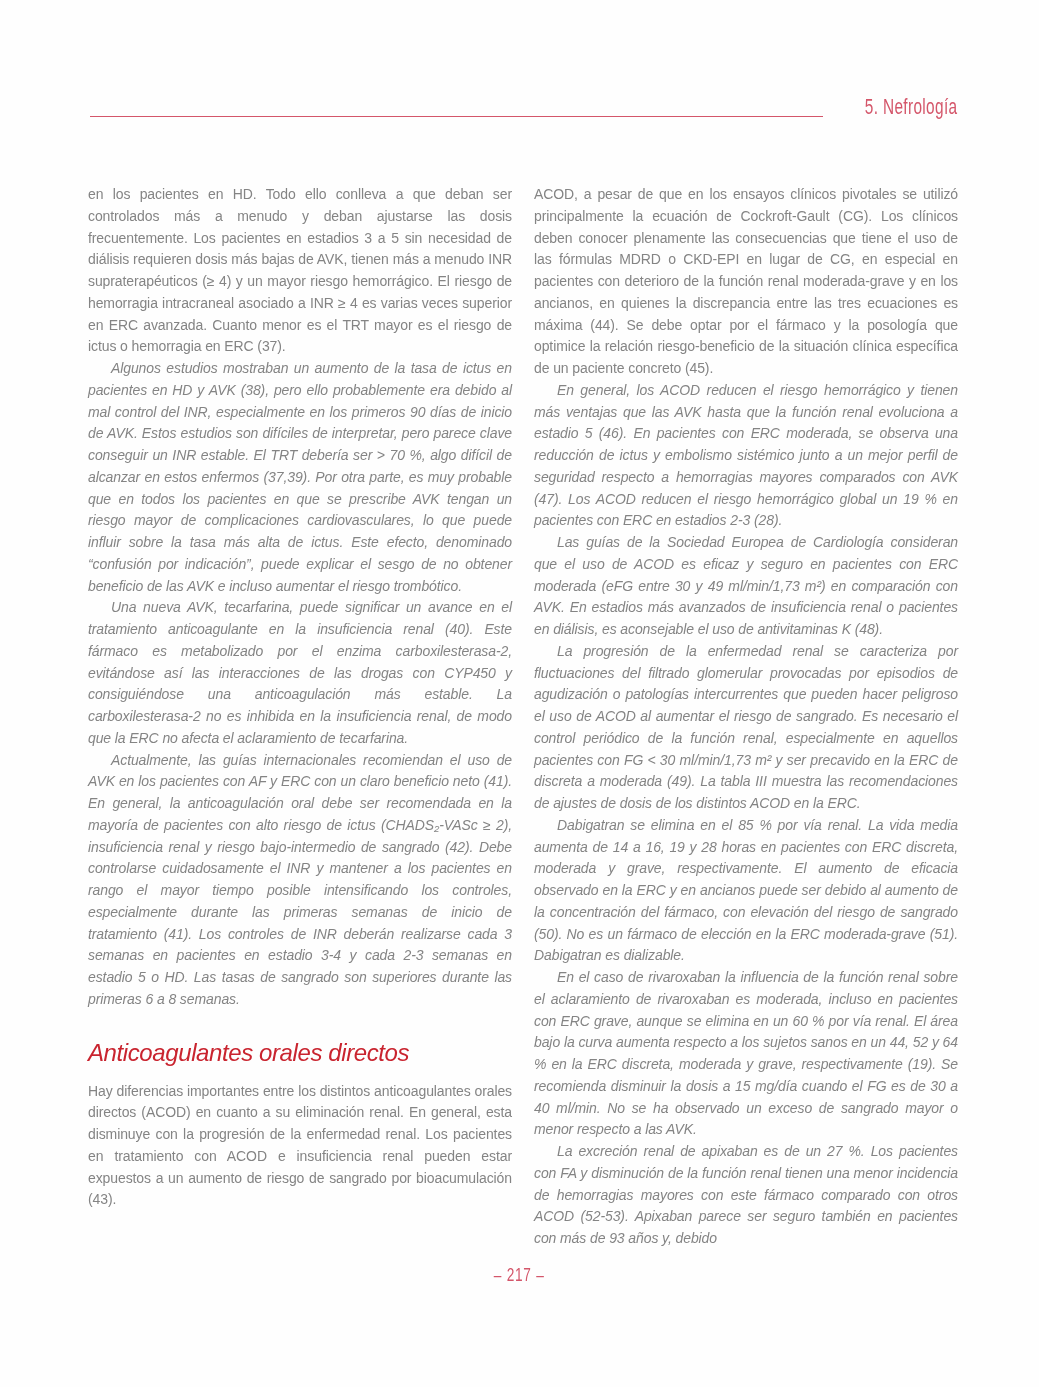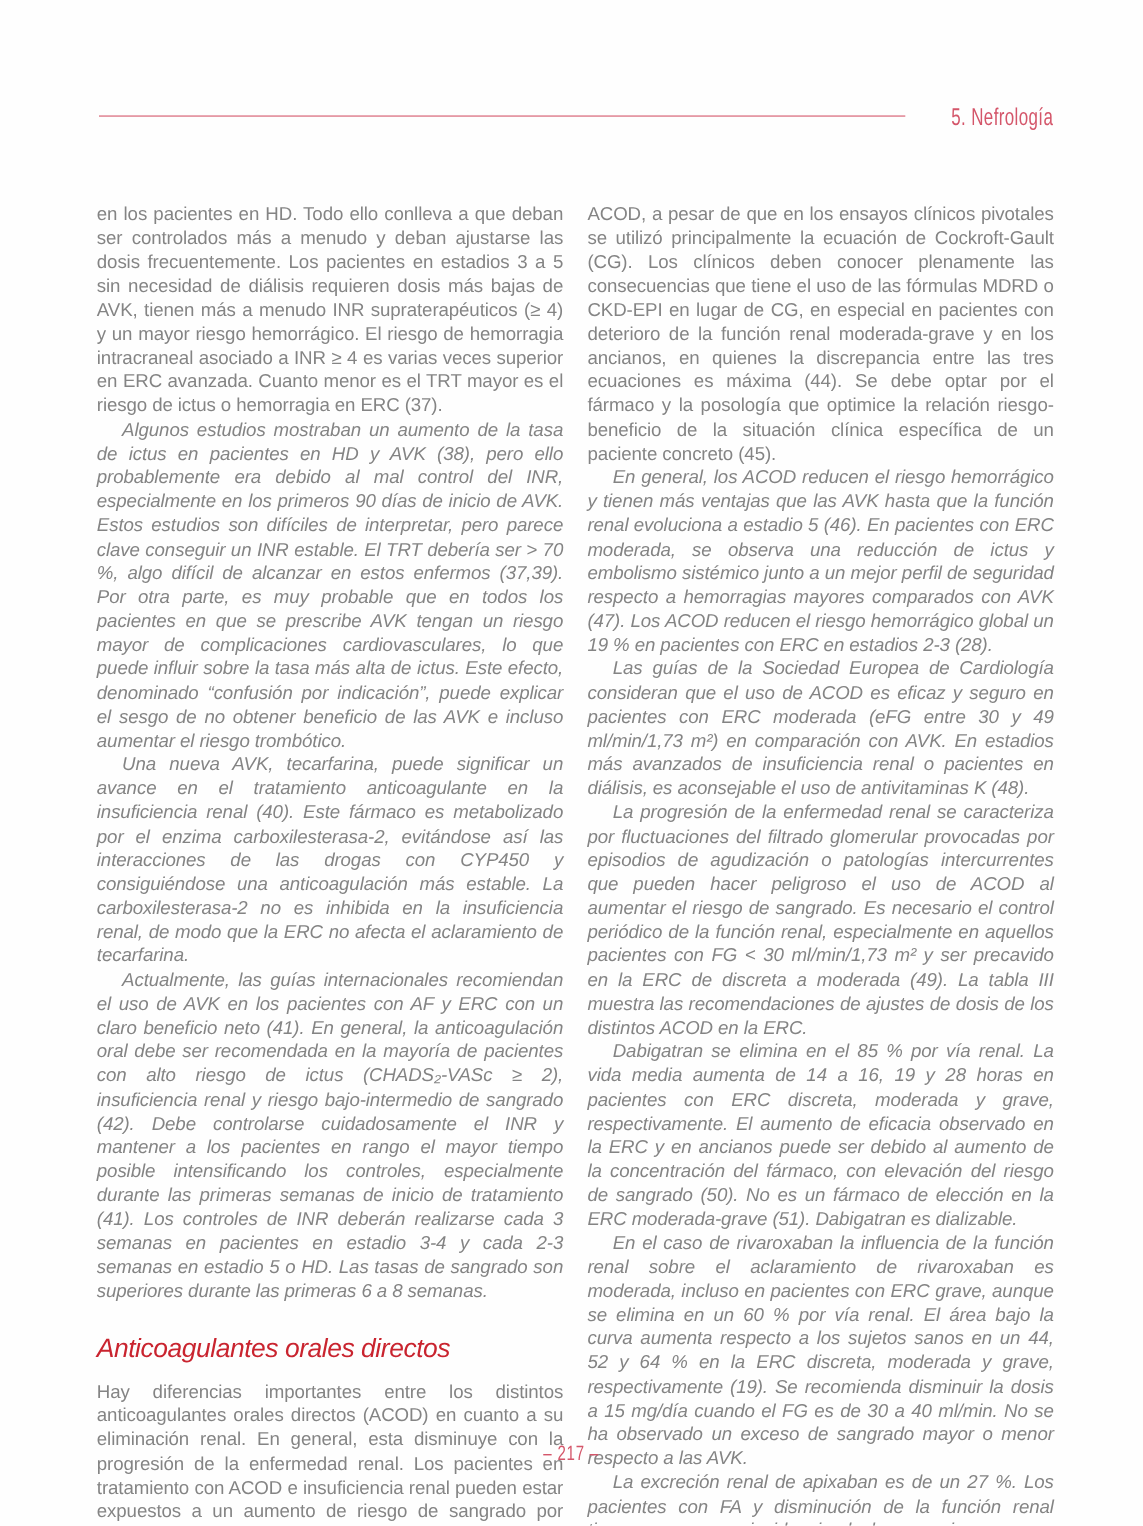--- a/index.html
+++ b/index.html
@@ -7,21 +7,21 @@
   .page {
     position:relative;
     width:1039px; height:1387px;
     background:#fefefe;
     overflow:hidden;
     font-family:"Liberation Sans", sans-serif;
   }
   
   .page-header {
     position:absolute; top:94px; left:90px; right:82px;
-    display:flex; align-items:center;
+    display:flex; align-items:flex-end;
   }
   .header-rule {
     flex:1 1 auto; height:0;
     border-bottom:1.5px solid #d4566a;
     margin-bottom:3px;
   }
   .chapter-label {
     white-space:nowrap;
     color:#d4566a;
     font-size:22px;
@@ -30,41 +30,41 @@
     transform-origin:right bottom;
     padding-left:2px;
   }
   
   .content {
     position:absolute; top:184px; left:88px; width:870px;
     display:flex; gap:22px;
   }
   .col { width:424px; flex:0 0 424px; }
   .body-p {
-    font-size:17px;
+    font-size:14px;
     line-height:21.75px;
     letter-spacing:-0.1px;
     color:#848484;
     text-align:justify;
     hyphens:auto;
     -webkit-hyphens:auto;
   }
   .body-p.indent { text-indent:23px;font-style:italic; }
   .section-heading {
     color:#c9242f;
     font-weight:normal;
     font-style:italic;
     font-size:24px;
     letter-spacing:-0.4px;
     margin:28px 0 14px 0;
     line-height:28px;
   }
   
   .page-footer {
-    position:absolute; top:1311px; left:0; width:100%;
+    position:absolute; top:1264px; left:0; width:100%;
     text-align:center;
   }
   .page-number {
     display:inline-block;
     color:#d4566a;
     font-size:19px;
     letter-spacing:1px;
     transform:scaleX(0.72);
     transform-origin:center bottom;
   }

